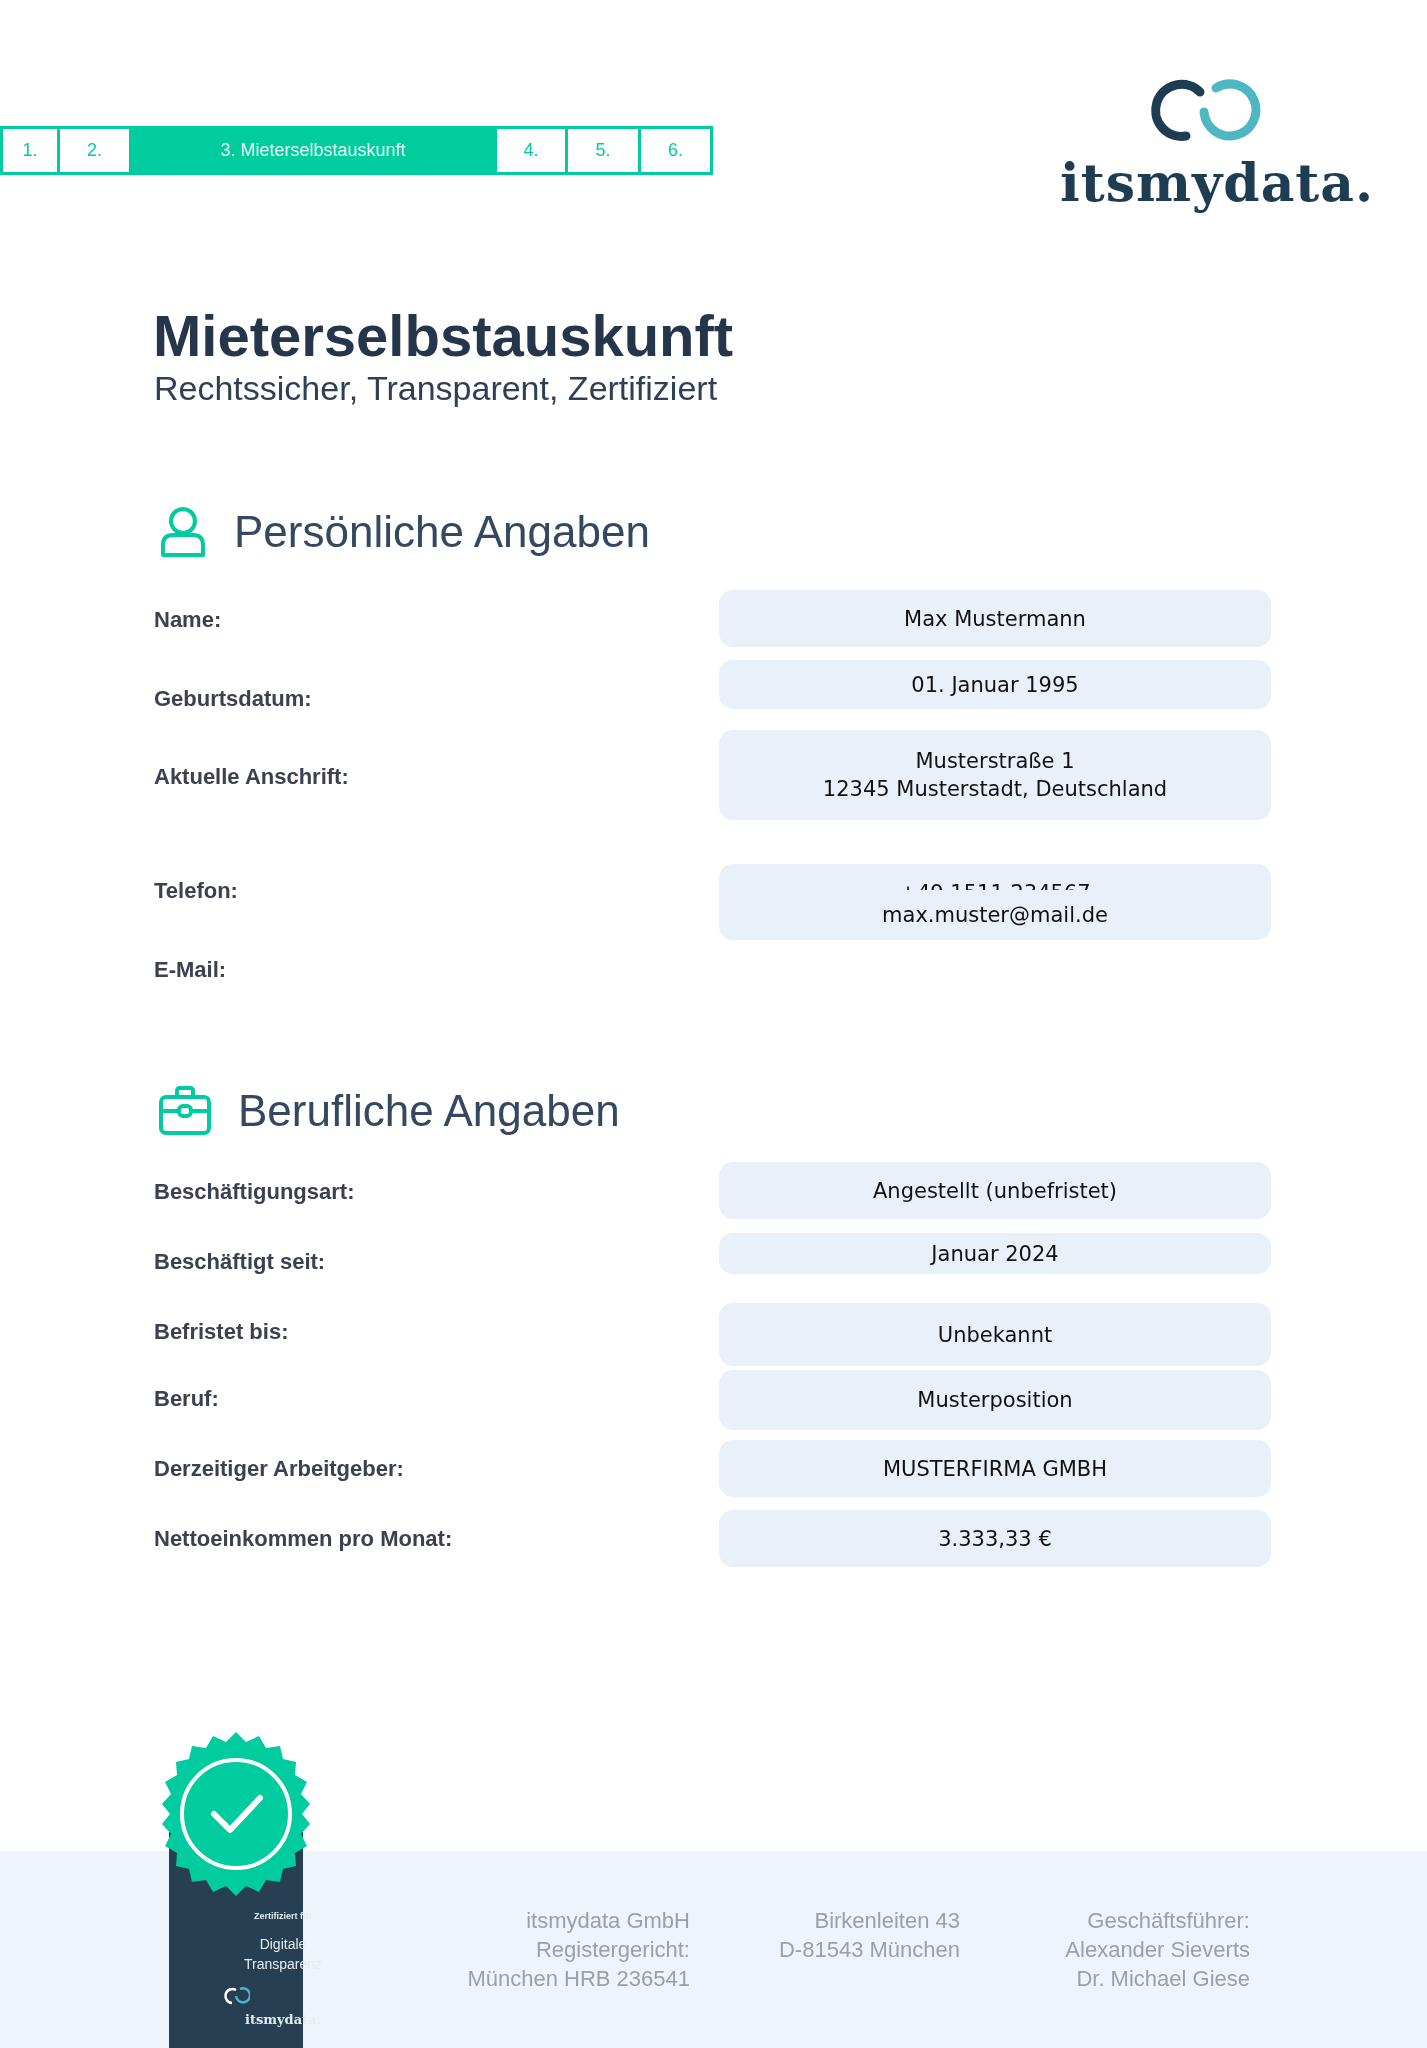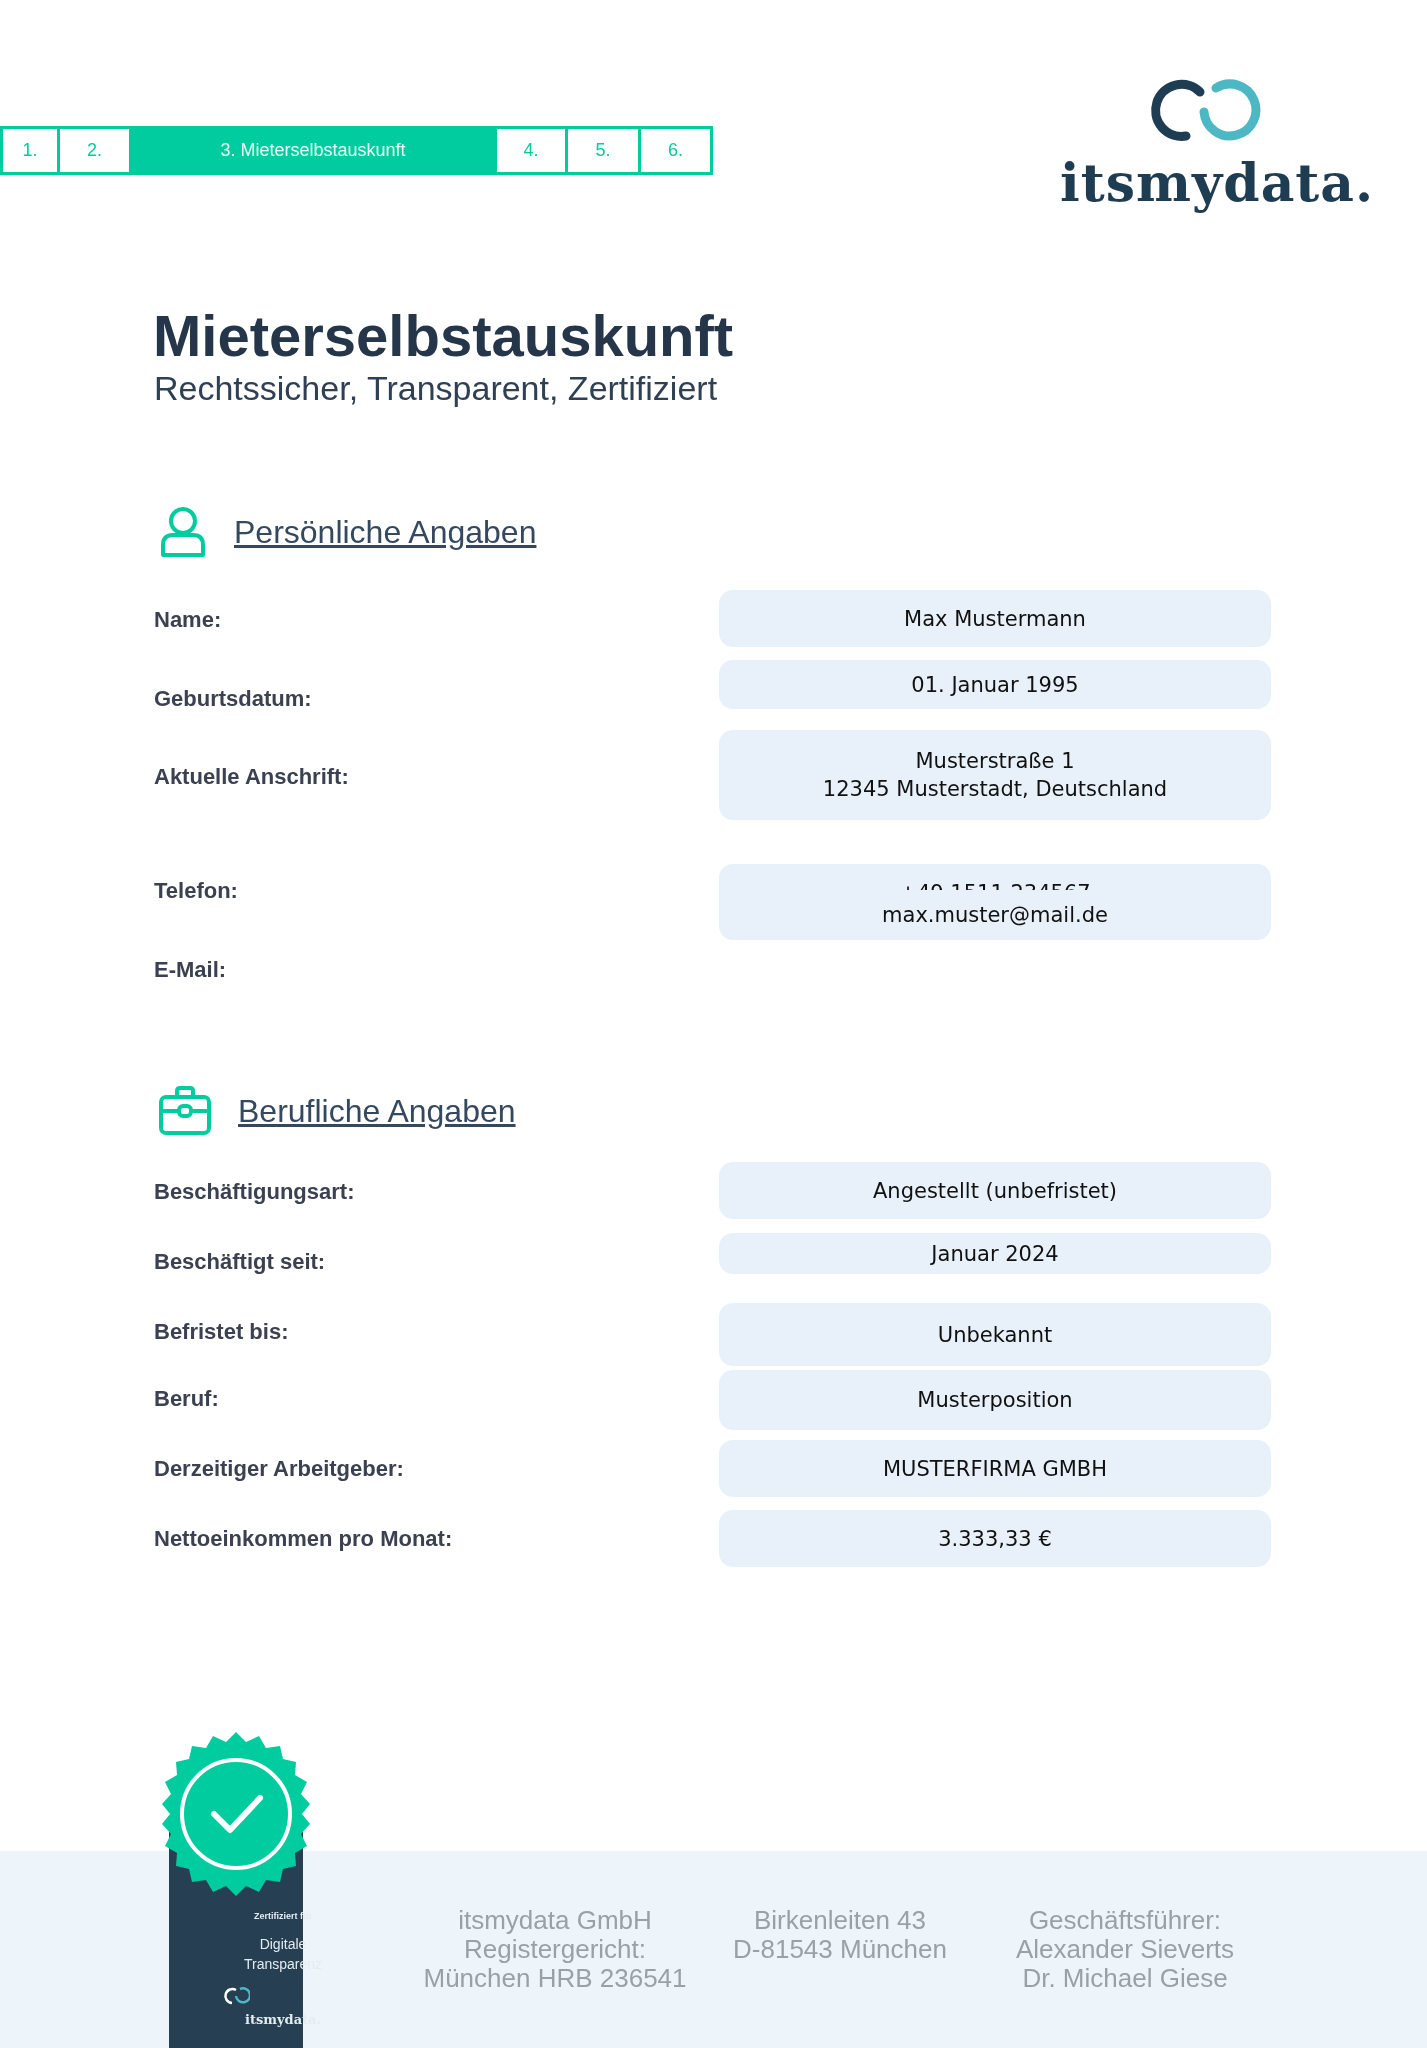--- a/index.html
+++ b/index.html
@@ -18,30 +18,30 @@
   
   .logo { position:absolute; left:1060px; top:74px; width:280px; height:150px; }
   .logo-text { position:absolute; left:0; top:78px; width:280px; text-align:center;
                font-family:"DejaVu Serif", serif; font-weight:bold; font-size:52px;
                color:#1f3d52; letter-spacing:1px; }
 
   .title { position:absolute; left:153px; top:302px; font-size:58px; font-weight:bold; color:#26364a; }
   .subtitle { position:absolute; left:154px; top:369px; font-size:34px; color:#2f3f54; }
 
   .section-head { position:absolute; left:158px; display:flex; align-items:center; }
-  .section-head .label { font-size:32px; color:#34485f; margin-left:26px;text-decoration:underline; }
+  .section-head .label { font-size:44px; color:#34485f; margin-left:26px; }
 
   .row-label { position:absolute; left:154px; font-size:22px; font-weight:bold; color:#3b4150; }
   .value-box { position:absolute; left:719px; width:552px; background:#e8f1fa;
                display:flex; flex-direction:column; align-items:center; justify-content:center;
                font-family:"DejaVu Sans", sans-serif; font-size:21px; color:#111; text-align:center;
                line-height:28px;border-radius:14px; }
 
   .footer { position:absolute; left:0; top:1851px; width:1427px; height:197px; background:#eef5fa; }
-  .footer-col { position:absolute; top:1906px; text-align:center; font-size:26px; color:#9aa0a6; line-height:29px; }
+  .footer-col { position:absolute; top:1906px; text-align:right; font-size:22px; color:#9aa0a6; line-height:29px; }
 
   .badge-ribbon { position:absolute; left:169px; top:1830px; width:134px; height:218px; background:#263f52; }
   .badge-seal { position:absolute; left:152px; top:1730px; width:168px; height:168px; }
   .badge-text { position:absolute; left:169px; width:134px; text-align:center; color:#e5ecf0;padding-left:47px; }
 </style>
 </head>
 <body>
 
 <div class="stepbar">
   <div class="step first" style="width:60px">1.</div>

